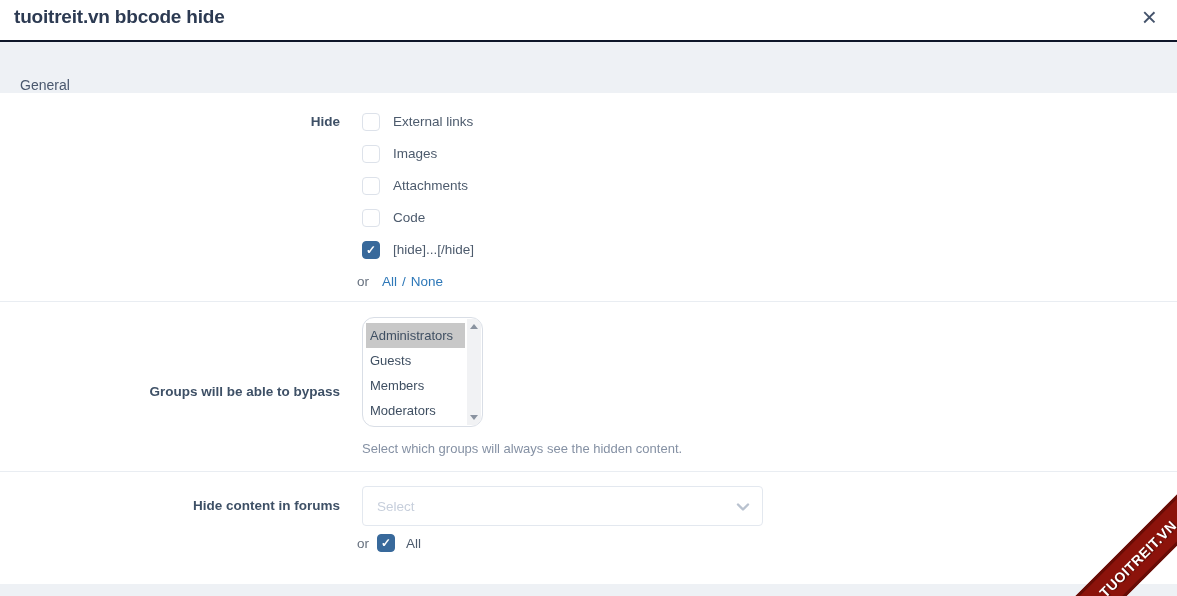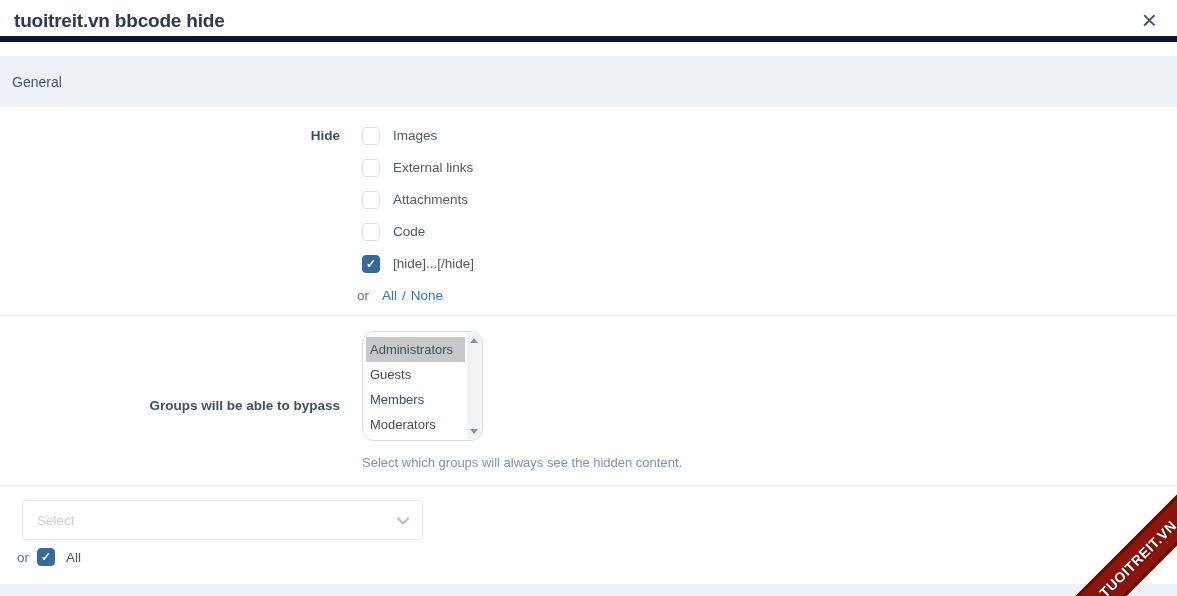--- a/index.html
+++ b/index.html
@@ -3,30 +3,30 @@
 <meta charset="utf-8">
 <style>
   html,body { margin:0; padding:0; background:#fff; }
   * { box-sizing:border-box; }
   .page {
     position:relative; width:1177px; height:596px; background:#fff; overflow:hidden;
     font-family:"Liberation Sans", sans-serif;
   }
 
   
-  .header { height:42px; display:flex; justify-content:space-between; align-items:center;
-            padding:6px 14px 0 14px; border-bottom:6px solid #0f172a; }
+  .header { height:42px; display:flex; justify-content:space-between; align-items:flex-start;
+            padding:6px 14px 0 14px; border-bottom:2px solid #0f172a; }
   .title  { margin:0; font-size:19px; font-weight:700; color:#2c3a52; letter-spacing:-0.2px; }
   .close-btn { background:none; border:none; padding:0 6px; margin-top:-2px; cursor:pointer;
                font-size:26px; line-height:26px; font-weight:400; color:#44536b;
                font-family:"Liberation Sans", sans-serif; }
 
   
-  .section-bar { margin-top:14px; height:51px; background:#eef1f5; display:flex; align-items:center;
-                 padding-left:12px; font-size:14px; color:#4a586e; }
+  .section-bar { height:51px; background:#eef1f5; display:flex; align-items:flex-end;
+                 padding-left:20px; font-size:14px; color:#4a586e; }
   .bottom-bar  { position:absolute; left:0; right:0; top:584px; height:40px; background:#eef1f5; }
 
   
   .row { display:flex; }
   .row-label { flex:0 0 340px; text-align:right; font-weight:700; font-size:13.5px; color:#3e5066; }
   .row-ctrl  { margin-left:22px; flex:1; }
   .hr { border:none; border-top:1px solid #e9edf2; margin:0; }
   .hr-1 { margin-top:10px; }
   .hr-2 { margin-top:15px; }
 
@@ -98,25 +98,25 @@
 
   <div class="section-bar">
     <span>General</span>
   </div>
 
   <div class="row row-hide">
     <div class="row-label">Hide</div>
     <div class="row-ctrl">
       <div class="check-row">
         <span class="cb"></span>
-        <span class="check-label">Images</span>
+        <span class="check-label">External links</span>
       </div>
       <div class="check-row">
         <span class="cb"></span>
-        <span class="check-label">External links</span>
+        <span class="check-label">Images</span>
       </div>
       <div class="check-row">
         <span class="cb"></span>
         <span class="check-label">Attachments</span>
       </div>
       <div class="check-row">
         <span class="cb"></span>
         <span class="check-label">Code</span>
       </div>
       <div class="check-row">
@@ -147,20 +147,21 @@
           <span class="tri-down"></span>
         </div>
       </div>
       <div class="helper">Select which groups will always see the hidden content.</div>
     </div>
   </div>
 
   <hr class="hr hr-2">
 
   <div class="row row-forums">
+    <div class="row-label">Hide content in forums</div>
     <div class="row-ctrl">
       <div class="select-box">
         <span class="placeholder">Select</span>
         <span class="chevron">
           <svg width="14" height="14" viewBox="0 0 14 14">
               <polyline points="2,4.5 7,9.5 12,4.5" fill="none" stroke="#b9c2cf" stroke-width="2.4" stroke-linecap="round" stroke-linejoin="round"></polyline>
             </svg>
         </span>
       </div>
       <div class="or-line or-line-2">

